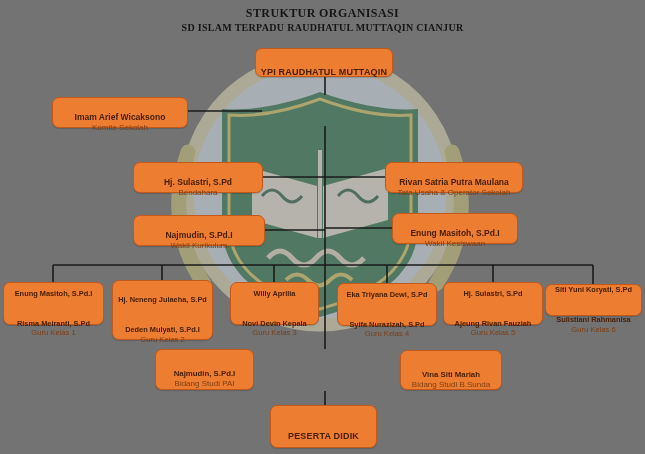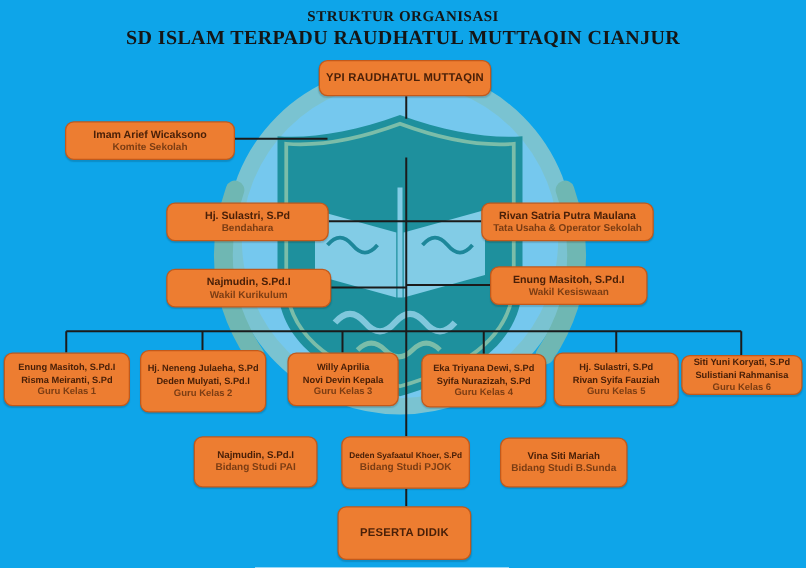--- a/index.html
+++ b/index.html
@@ -1,35 +1,35 @@
 <!DOCTYPE html>
 <html><head>
 <meta charset="utf-8">
 <style>
   html,body{margin:0;padding:0;background:#fff;}
   .stage{
-    position:relative;width:645px;height:454px;background:#0ea5e9;
+    position:relative;width:645px;height:454px;background:#737373;
     font-family:"Liberation Sans",sans-serif;overflow:hidden;
   }
   .title{
     position:absolute;top:6px;left:0;width:645px;text-align:center;
     font-family:"Liberation Serif",serif;font-weight:bold;color:#151515;
   }
   .title .t1{font-size:12px;letter-spacing:.4px;}
-  .title .t2{font-size:16px;margin-top:1px;letter-spacing:.3px;}
+  .title .t2{font-size:10px;margin-top:1px;letter-spacing:.3px;}
   svg.layer{position:absolute;left:0;top:0;}
   .node{
     position:absolute;background:#ed7d31;border:1.6px solid #c2591b;
     border-radius:7px;display:flex;flex-direction:column;align-items:center;
     justify-content:center;text-align:center;color:#4a2008;line-height:1.3;
     padding:1px 2px;box-sizing:border-box;
     box-shadow:0 1px 1px rgba(0,0,0,.15);
   }
-  .nm{font-weight:bold;font-size:8.5px;white-space:nowrap;}
-  .rl{font-weight:700;font-size:8px;color:#7b3d14;white-space:nowrap;}
+  .nm{font-weight:bold;font-size:8.5px;white-space:nowrap;margin-top:20px;}
+  .rl{font-weight:400;font-size:8px;color:#7b3d14;white-space:nowrap;}
   .big .nm{font-size:9px;letter-spacing:.2px;}
   .guru .nm{font-size:7.4px;}
   .guru .rl{font-size:7.6px;}
   .tiny .nm{font-size:6.6px;}
 </style>
 </head>
 <body>
 
 <div class="stage">
 
@@ -106,59 +106,55 @@
     <div class="nm">Enung Masitoh, S.Pd.I</div>
     <div class="rl">Wakil Kesiswaan</div>
   </div>
 
   <div class="node guru" style="left:3px;top:282px;width:101px;height:43px">
     <div class="nm">Enung Masitoh, S.Pd.I</div>
     <div class="nm">Risma Meiranti, S.Pd</div>
     <div class="rl">Guru Kelas 1</div>
   </div>
 
-  <div class="node guru" style="left:112px;top:280px;width:101px;height:50px">
+  <div class="node guru" style="left:112px;top:280px;width:101px;height:60px">
     <div class="nm">Hj. Neneng Julaeha, S.Pd</div>
     <div class="nm">Deden Mulyati, S.Pd.I</div>
     <div class="rl">Guru Kelas 2</div>
   </div>
 
   <div class="node guru" style="left:230px;top:282px;width:89px;height:43px">
     <div class="nm">Willy Aprilia</div>
     <div class="nm">Novi Devin Kepala</div>
     <div class="rl">Guru Kelas 3</div>
   </div>
 
   <div class="node guru" style="left:337px;top:283px;width:100px;height:43px">
     <div class="nm">Eka Triyana Dewi, S.Pd</div>
     <div class="nm">Syifa Nurazizah, S.Pd</div>
     <div class="rl">Guru Kelas 4</div>
   </div>
 
   <div class="node guru" style="left:443px;top:282px;width:100px;height:43px">
     <div class="nm">Hj. Sulastri, S.Pd</div>
-    <div class="nm">Rivan Syifa Fauziah</div>
+    <div class="nm">Ajeung Rivan Fauziah</div>
     <div class="rl">Guru Kelas 5</div>
   </div>
 
   <div class="node guru" style="left:545px;top:284px;width:97px;height:32px">
     <div class="nm">Siti Yuni Koryati, S.Pd</div>
     <div class="nm">Sulistiani Rahmanisa</div>
     <div class="rl">Guru Kelas 6</div>
   </div>
 
   <div class="node" style="left:155px;top:349px;width:99px;height:41px">
     <div class="nm" style="font-size:7.8px">Najmudin, S.Pd.I</div>
     <div class="rl">Bidang Studi PAI</div>
   </div>
 
-  <div class="node tiny" style="left:273px;top:349px;width:103px;height:42px">
-    <div class="nm">Deden Syafaatul Khoer, S.Pd</div>
-    <div class="rl">Bidang Studi PJOK</div>
-  </div>
 
   <div class="node" style="left:400px;top:350px;width:102px;height:40px">
     <div class="nm" style="font-size:7.8px">Vina Siti Mariah</div>
     <div class="rl">Bidang Studi B.Sunda</div>
   </div>
 
   <div class="node big" style="left:270px;top:405px;width:107px;height:43px">
     <div class="nm">PESERTA DIDIK</div>
   </div>
 

